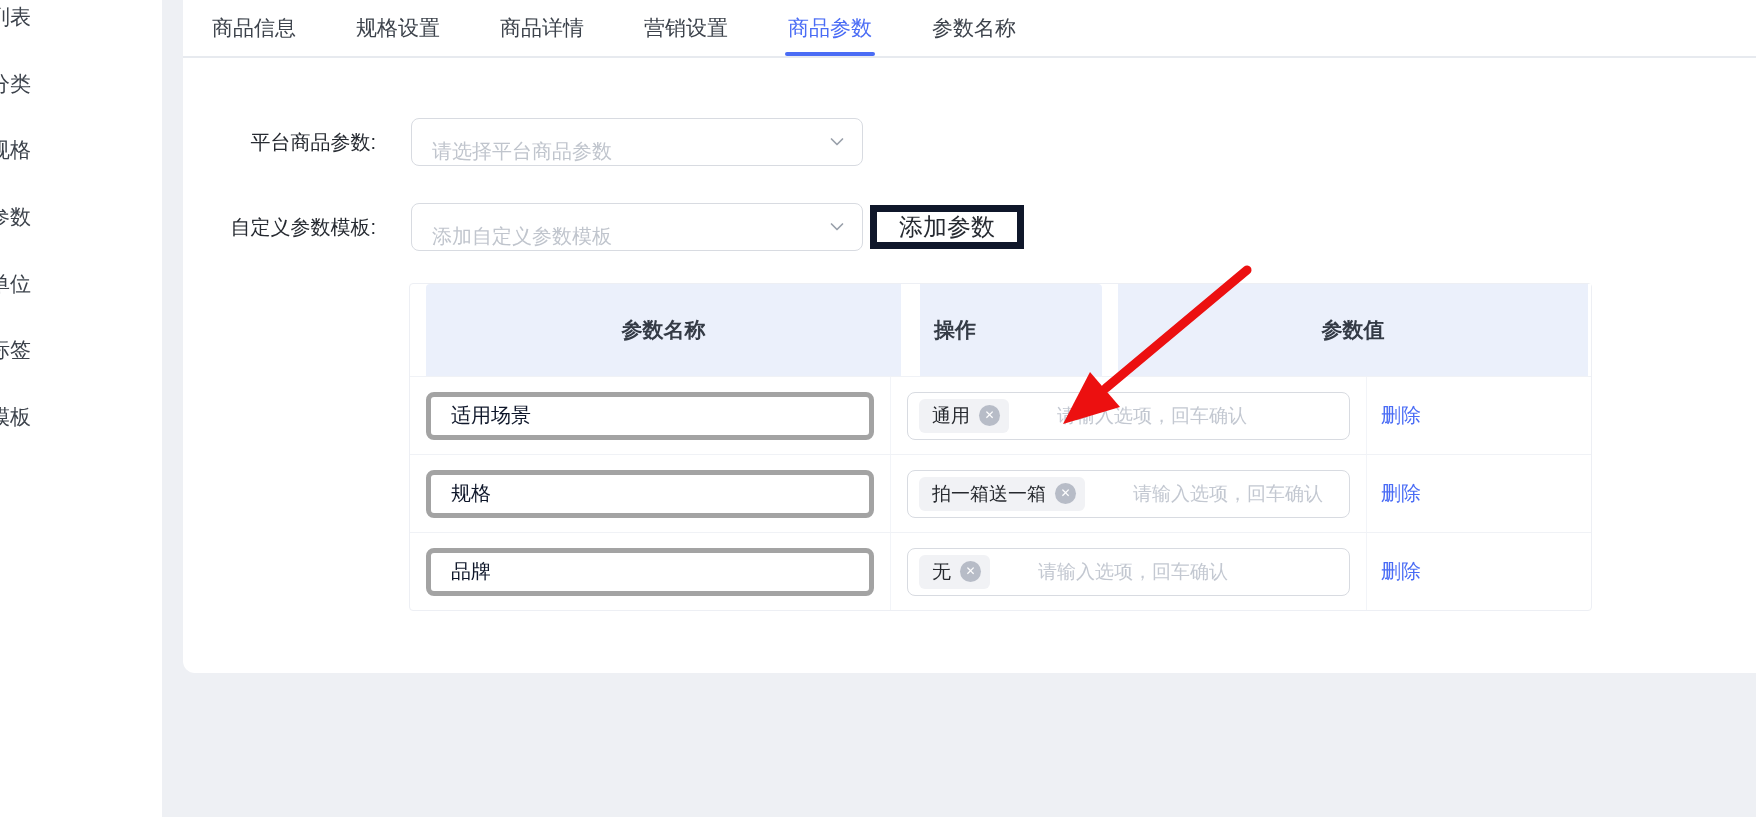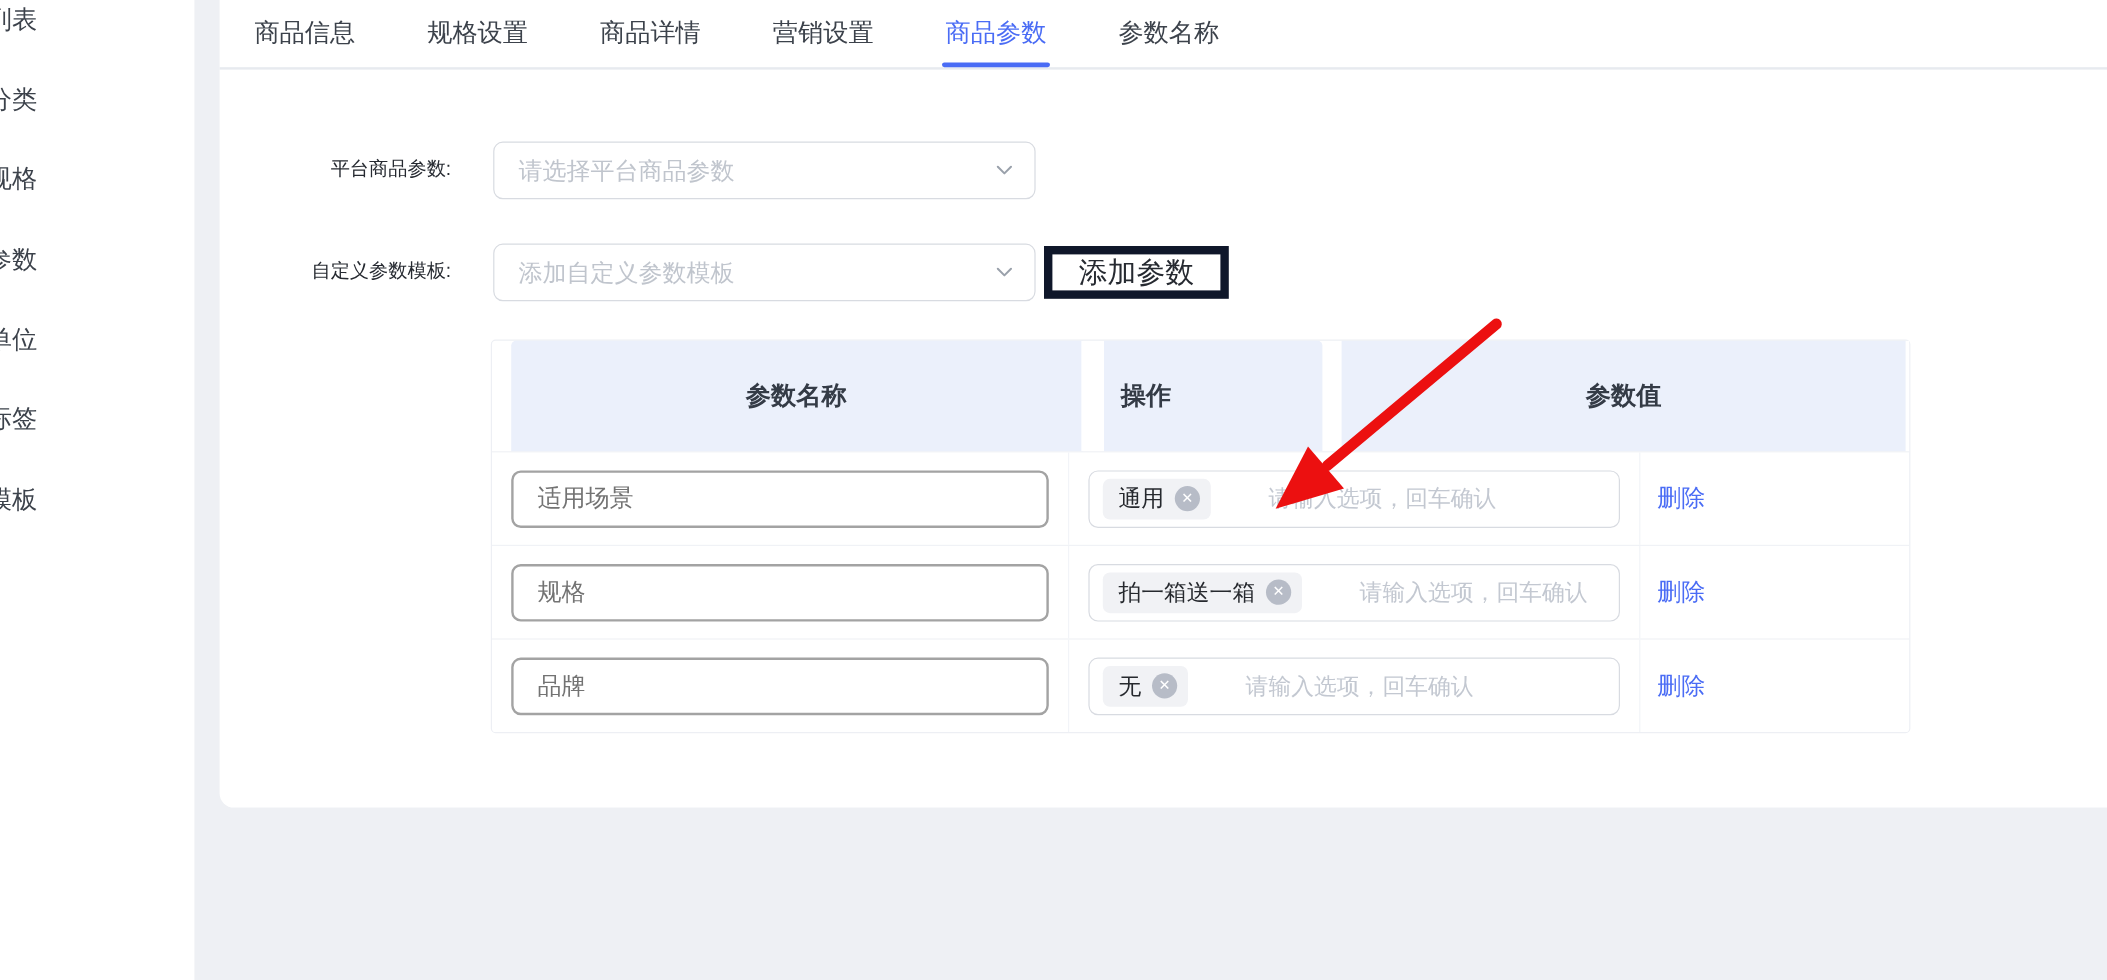--- a/index.html
+++ b/index.html
@@ -41,26 +41,26 @@
   }
   .tab.active { color:#4a6cf5; }
   .tab.active::after {
     content:""; position:absolute; left:-3px; right:-3px; bottom:0;
     height:4px; background:#4a6cf5; border-radius:2px;
   }
 
   
   .form-label {
     position:absolute; left:0; width:193px; text-align:right;
-    font-size:16px; color:#262a31; line-height:48px; white-space:nowrap;
+    font-size:20px; color:#262a31; line-height:48px; white-space:nowrap;
   }
   .select-box {
     position:absolute; left:228px; width:452px; height:48px;
     background:#fff; border:1px solid #d8dbe1; border-radius:8px;
-    display:flex; align-items:center; padding:0 44px 0 20px; cursor:pointer;
+    display:flex; align-items:flex-end; padding:0 44px 0 20px; cursor:pointer;
   }
   .select-box .placeholder { font-size:20px; color:#c0c5cd; white-space:nowrap; overflow:hidden; }
   .select-box .chev { position:absolute; right:16px; top:50%; margin-top:-9px; width:18px; height:18px; }
   .row1 .form-label, .lbl1 { top:118px; }
   .sel1 { top:118px; }
   .lbl2 { top:203px; }
   .sel2 { top:203px; }
   .add-btn {
     position:absolute; left:687px; top:205px; height:44px; padding:0 22px;
     background:#fff; border:7px solid #0f172a; border-radius:0;
@@ -80,23 +80,23 @@
   }
   .th.c1 { width:478px; justify-content:center; border-right:3px solid #ffffff; border-top-left-radius:4px; }
   .th.c2 { width:473px; justify-content:center; border-right:3px solid #ffffff; }
   .th.c3 { flex:1; padding-left:14px; border-top-right-radius:4px; }
   .trow { display:flex; height:78px; border-top:1px solid #f0f2f6; }
   .td { display:flex; align-items:center; }
   .td.c1 { width:481px; padding:0 16px; border-right:1px solid #f2f4f8; }
   .td.c2 { width:476px; padding:0 16px; border-right:1px solid #f2f4f8; }
   .td.c3 { flex:1; padding-left:14px; }
   .name-input {
-    width:100%; height:48px; border:2px solid #a3a3a3; border-radius:8px;
+    width:100%; height:48px; border:5px solid #a3a3a3; border-radius:8px;
     background:#fff; display:flex; align-items:center; padding-left:20px;
-    font-size:20px; color:#737373; cursor:text;
+    font-size:20px; color:#0f172a; cursor:text;
   }
   .value-input {
     width:100%; height:48px; border:1px solid #d8dbe1; border-radius:8px;
     background:#fff; display:flex; align-items:center; padding-left:11px;
     cursor:text; overflow:hidden;gap:34px;
   }
   .tag {
     display:inline-flex; align-items:center; height:34px;
     background:#f1f2f5; border-radius:6px; padding:0 9px 0 13px;
     font-size:19px; color:#26292e; white-space:nowrap; flex:none;

